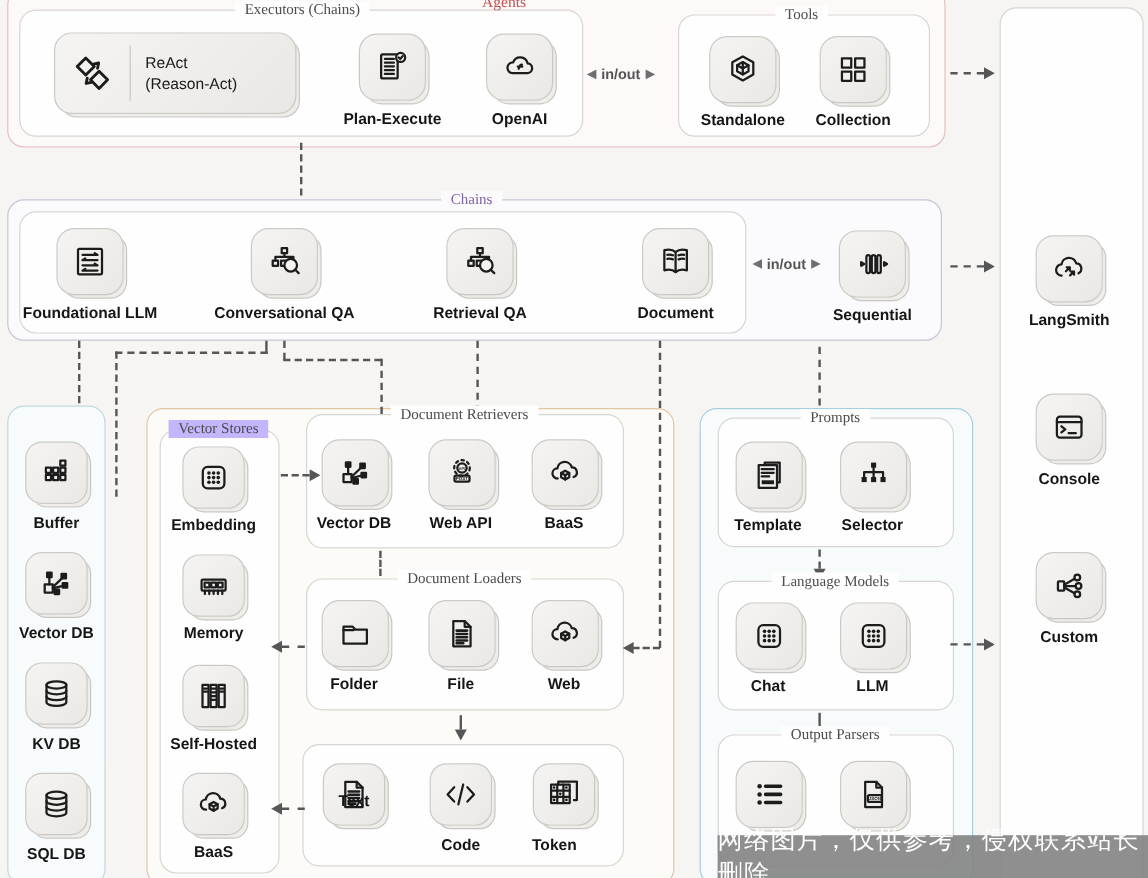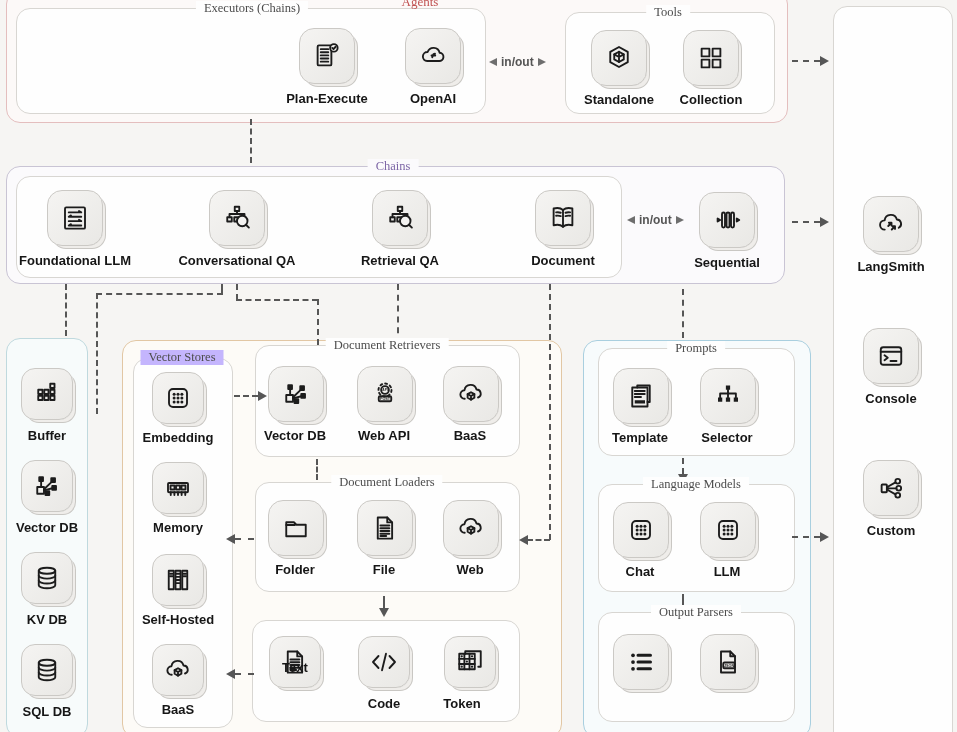--- a/index.html
+++ b/index.html
@@ -90,20 +90,35 @@
   <div class="gbox box-prompts" style="left:583px;top:340px;width:228px;height:398px"></div>
   <div class="gbox box-white" style="left:598px;top:348px;width:197px;height:108px"></div>
   <div class="gtitle" style="left:696px;top:341px">Prompts</div>
 
   <div class="gbox box-white" style="left:598px;top:484px;width:197px;height:108px"></div>
   <div class="gtitle" style="left:696px;top:477px">Language Models</div>
 
   <div class="gbox box-white" style="left:598px;top:612px;width:197px;height:110px"></div>
   <div class="gtitle" style="left:696px;top:605px">Output Parsers</div>
 
+  <div class="card card-react" style="left:45px;top:27px">
+    <span class="ric">
+        <svg viewBox="0 0 24 24" fill="none" stroke="#1c1c1c" stroke-width="1.5" stroke-linecap="round" stroke-linejoin="round">
+          <path d="M8.5 4 13 8.5 8.5 13 4 8.5Z"></path>
+          <path d="M15.5 11 20 15.5 15.5 20 11 15.5Z"></path>
+          <path d="M12.5 7.2l2.8-.6-.6 2.8"></path>
+          <path d="M11.5 16.8l-2.8.6.6-2.8"></path>
+        </svg>
+      </span>
+    <span class="rdiv"></span>
+    <span class="rtext">
+      <span>ReAct</span><br>
+      <span>(Reason-Act)</span>
+    </span>
+  </div>
   <div class="card" style="left:299px;top:28px">
     <span>
         <svg viewBox="0 0 24 24" fill="none" stroke="#1c1c1c" stroke-width="1.5" stroke-linecap="round" stroke-linejoin="round">
           <rect x="4.5" y="3.5" width="11" height="16" rx="1"></rect>
           <path d="M7 6.5h6M7 9h6M7 11.5h6M7 14h6M7 16.5h6"></path>
           <circle cx="17.5" cy="5.5" r="3" fill="#f4f3f1"></circle>
           <path d="M16.2 5.5l1 1 1.7-1.9"></path>
         </svg>
       </span>
   </div>
@@ -551,14 +566,17 @@
   <div class="dh" style="left:235px;top:673px;width:19px"></div>
   <div class="ah ah-l" style="left:226px;top:669px"></div>
 
   <div class="dv" style="left:383px;top:596px;height:12px"></div>
   <div class="ah ah-d" style="left:379px;top:608px"></div>
   <div class="dv" style="left:682px;top:458px;height:16px"></div>
   <div class="ah ah-d" style="left:678px;top:474px"></div>
   <div class="dv" style="left:682px;top:594px;height:12px"></div>
   <div class="ah ah-d" style="left:678px;top:606px"></div>
 
+  <div class="watermark">
+    <span>网络图片，仅供参考，侵权联系站长删除</span>
+  </div>
 
 </div>
 
 </body></html>

